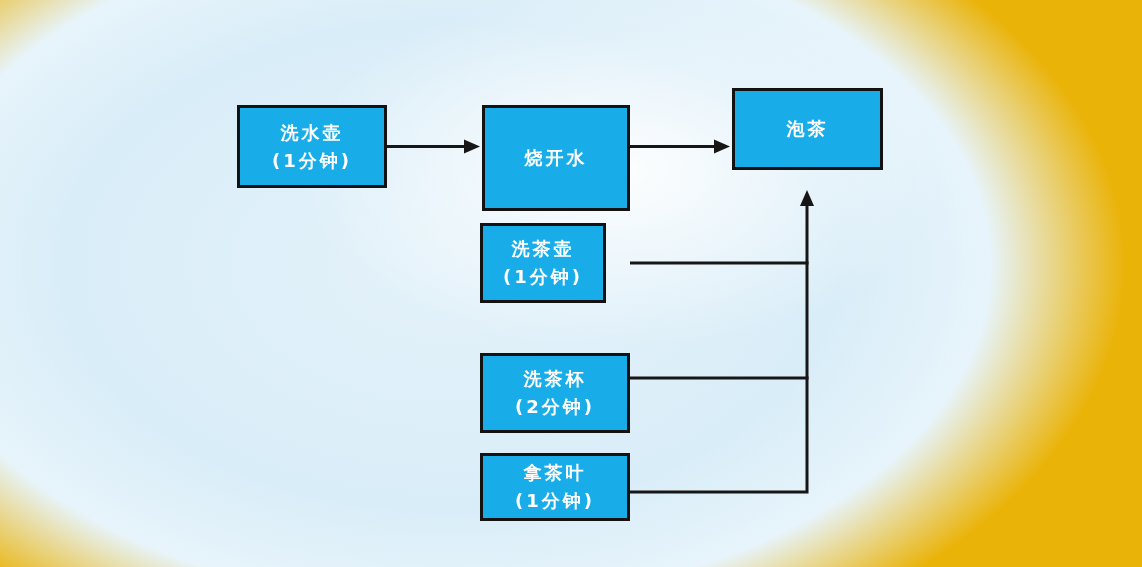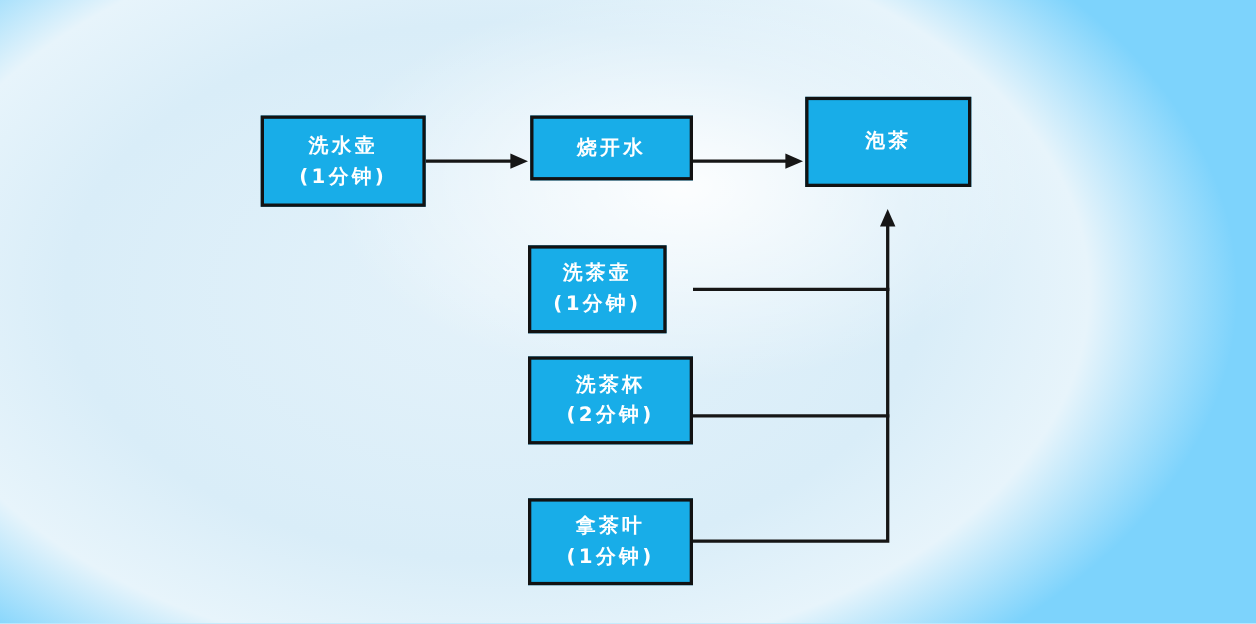--- a/index.html
+++ b/index.html
@@ -1,21 +1,21 @@
 <!DOCTYPE html>
 <html><head>
 <meta charset="utf-8">
 <style>
   html, body { margin: 0; padding: 0; background: #ffffff; }
   .canvas {
     position: relative;
     width: 1142px;
     height: 567px;
     overflow: hidden;
-    background: #7dd3fc;
+    background: #eab308;
     font-family: "DejaVu Sans", "Liberation Sans", sans-serif;
   }
   .bg {
     position: absolute;
     inset: 0;
     background:
       radial-gradient(ellipse 430px 240px at 620px 170px, rgba(255,255,255,0.92) 0%, rgba(255,255,255,0) 75%),
       radial-gradient(ellipse 750px 470px at 450px 265px, #e4f2fa 0%, #d9edf8 52%, #e7f4fb 72%, rgba(255,255,255,0) 90%);
   }
   .connectors {
@@ -32,25 +32,25 @@
     flex-direction: column;
     align-items: center;
     justify-content: center;
     text-align: center;
     font-size: 18px;
     letter-spacing: 3px;
     line-height: 1.55;
     font-weight: bold;
   }
   .n0 { left: 237px; top: 105px; width: 150px; height: 83px; }
-  .n1 { left: 482px; top: 105px; width: 148px; height: 59px; }
+  .n1 { left: 482px; top: 105px; width: 148px; height: 106px; }
   .n2 { left: 732px; top: 88px; width: 151px; height: 82px; }
   .n3 { left: 480px; top: 223px; width: 126px; height: 80px; }
-  .n4 { left: 480px; top: 324px; width: 150px; height: 80px; }
-  .n5 { left: 480px; top: 453px; width: 150px; height: 79px; }
+  .n4 { left: 480px; top: 353px; width: 150px; height: 80px; }
+  .n5 { left: 480px; top: 453px; width: 150px; height: 68px; }
 </style>
 </head>
 <body>
 
 <div class="canvas">
 
   <div class="bg"></div>
 
   <svg class="connectors" width="1142" height="567" viewBox="0 0 1142 567">
     <g stroke="#161616" stroke-width="3" fill="none">

